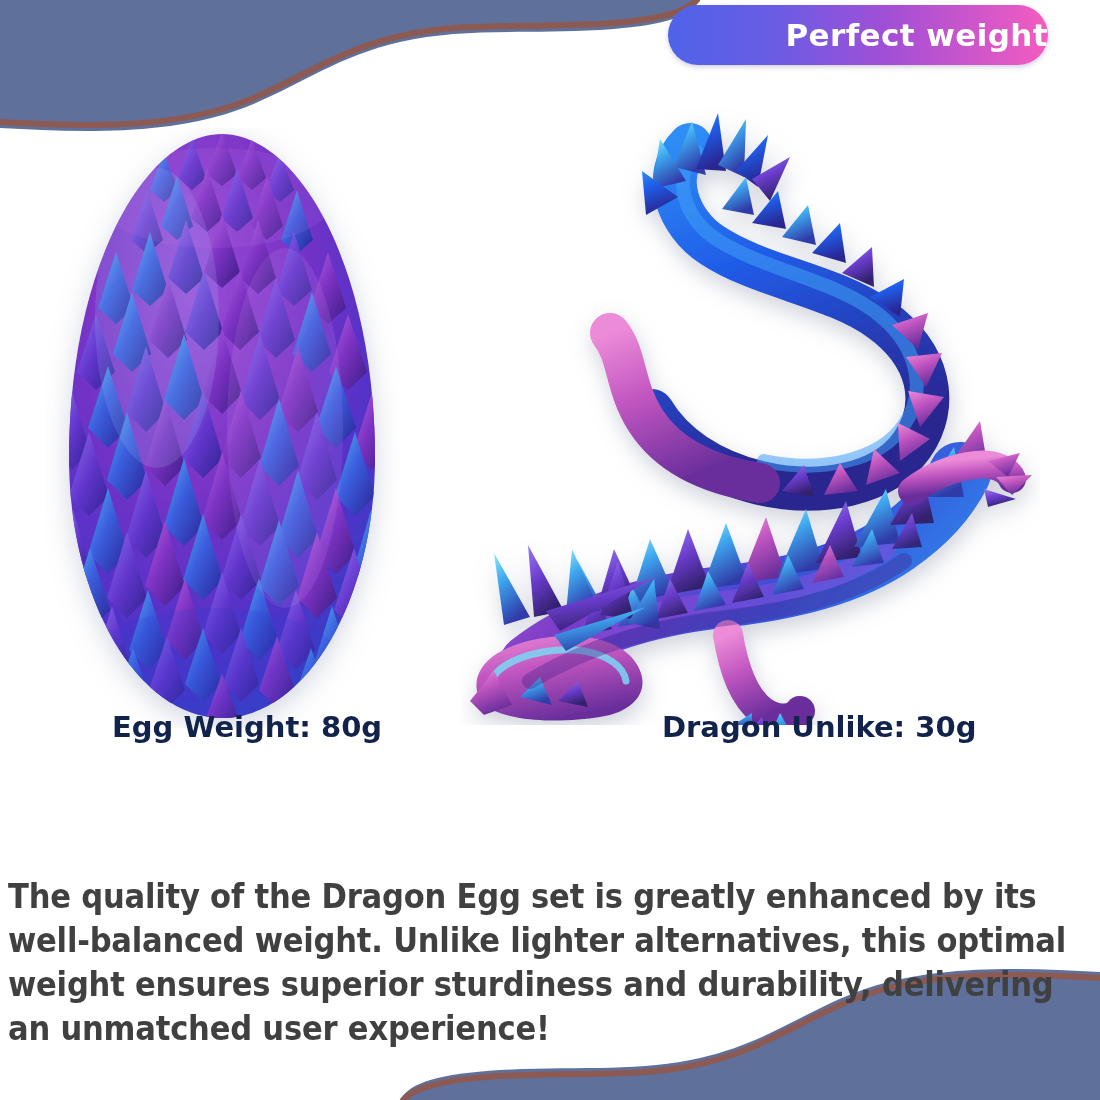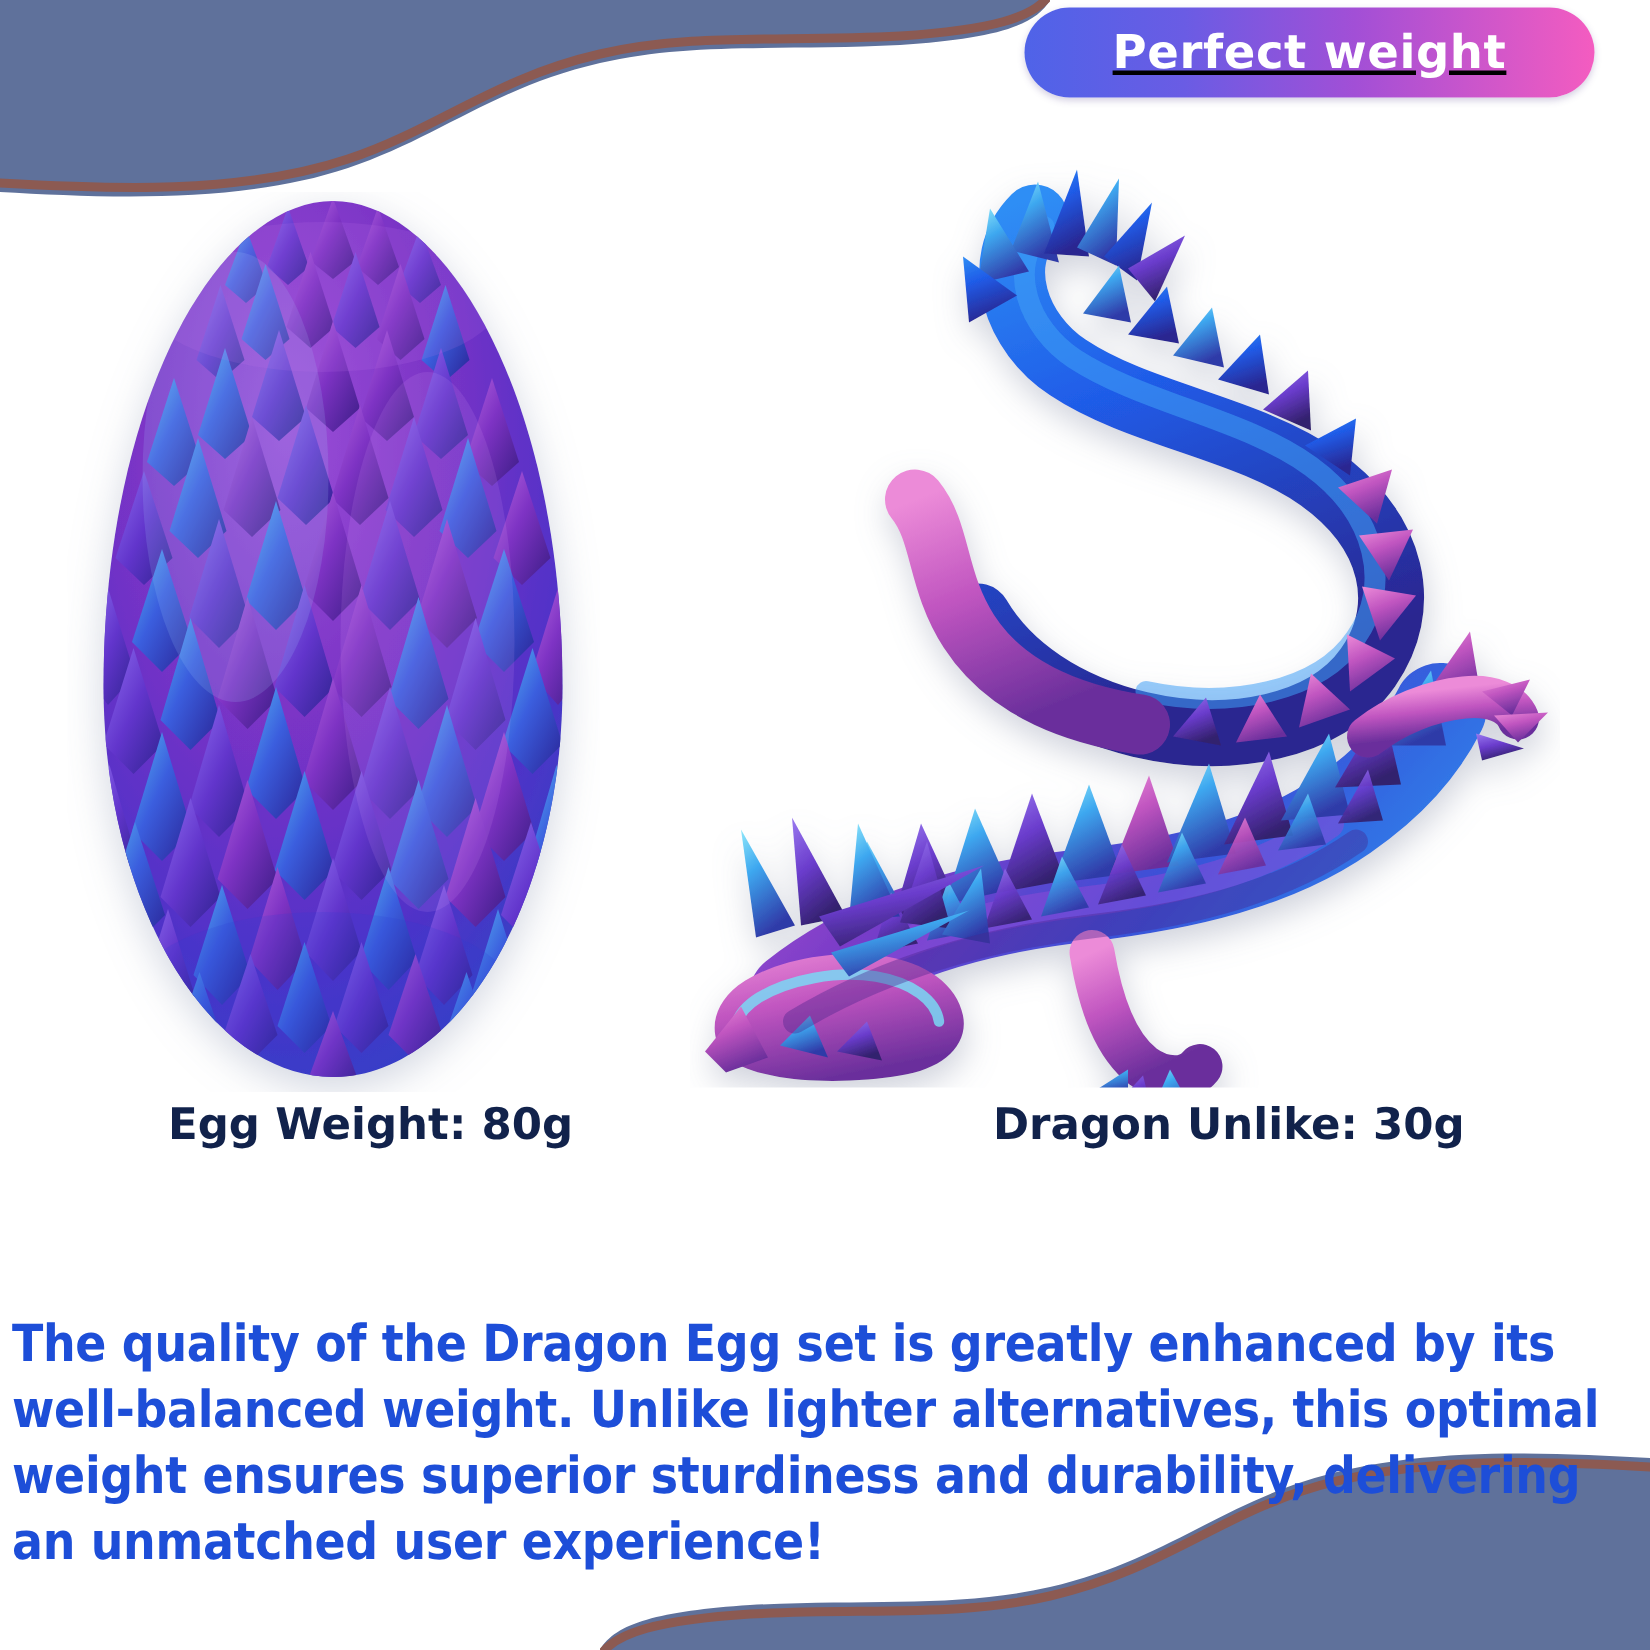--- a/index.html
+++ b/index.html
@@ -34,29 +34,28 @@
     right: 0;
     bottom: 0;
     width: 700px;
     height: 150px;
   }
 
   
   #badge {
     position: absolute;
     top: 5px;
-    left: 683px;
+    left: 668px;
     width: 380px;
     height: 60px;
     border-radius: 30px;
     display: flex;
     align-items: center;
-    justify-content: center;
+    justify-content: flex-end;
     box-shadow: 0 2px 5px rgba(80, 60, 140, 0.25);
-    text-decoration: underline;
   }
   #badge-label {
     color: #ffffff;
     font-size: 31px;
     font-weight: bold;
     letter-spacing: 0.4px;
     font-family: "DejaVu Sans", sans-serif;
     white-space: nowrap;
   }
 
@@ -85,21 +84,21 @@
   }
   .figure-svg {
     display: block;
     width: 100%;
     height: 100%;
   }
 
   
   #captions {
     position: absolute;
-    top: 732px;
+    top: 710px;
     left: 0;
     width: 904px;
     height: 50px;
   }
   .caption {
     position: absolute;
     color: #11224b;
     font-size: 29px;
     font-weight: bold;
     font-family: "DejaVu Sans", sans-serif;
@@ -107,21 +106,21 @@
   }
   #caption-egg   { left: 112px; top: 0; }
   #caption-dragon{ left: 662px; top: 0; }
 
   
   #description {
     position: absolute;
     top: 840px;
     left: 8px;
     width: 1086px;
-    color: #1d4ed8;
+    color: #404040;
     font-size: 34px;
     font-weight: bold;
     line-height: 44px;
     font-family: "DejaVu Sans Condensed", "DejaVu Sans", sans-serif;
     letter-spacing: -0.2px;
   }
 </style>
 </head>
 <body>
 

